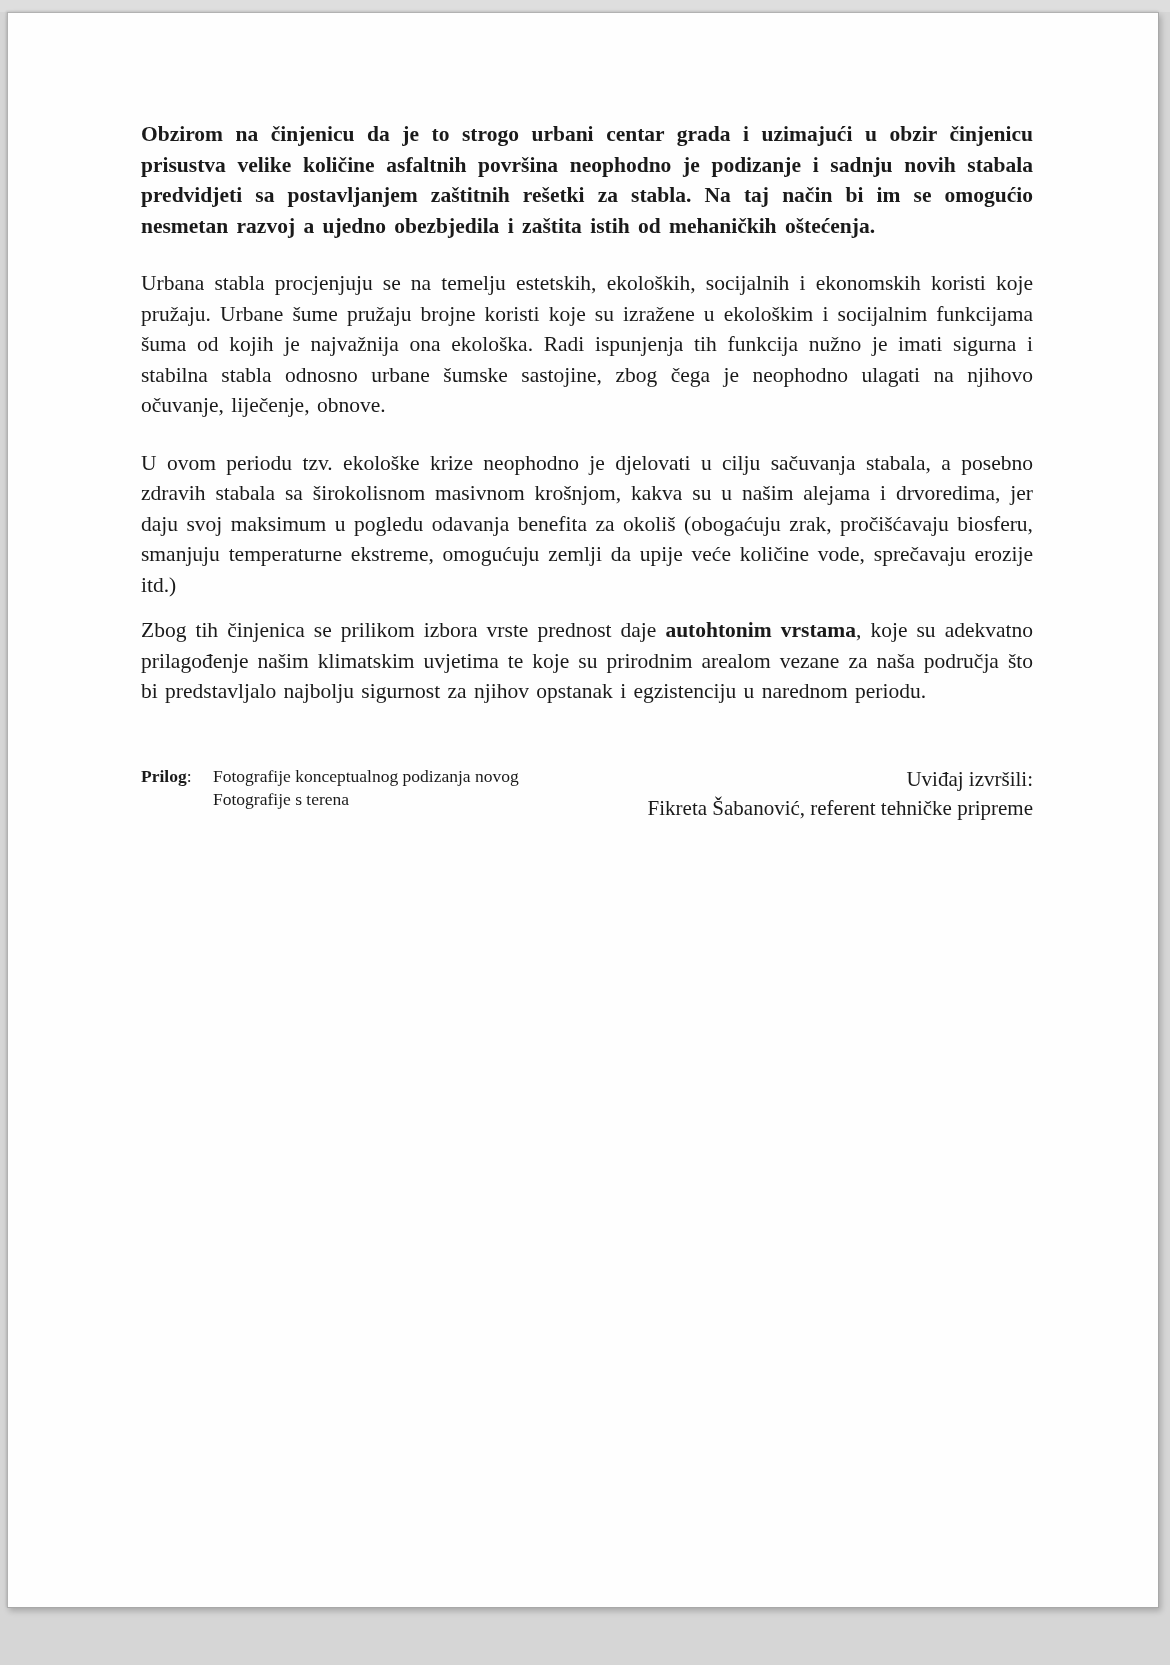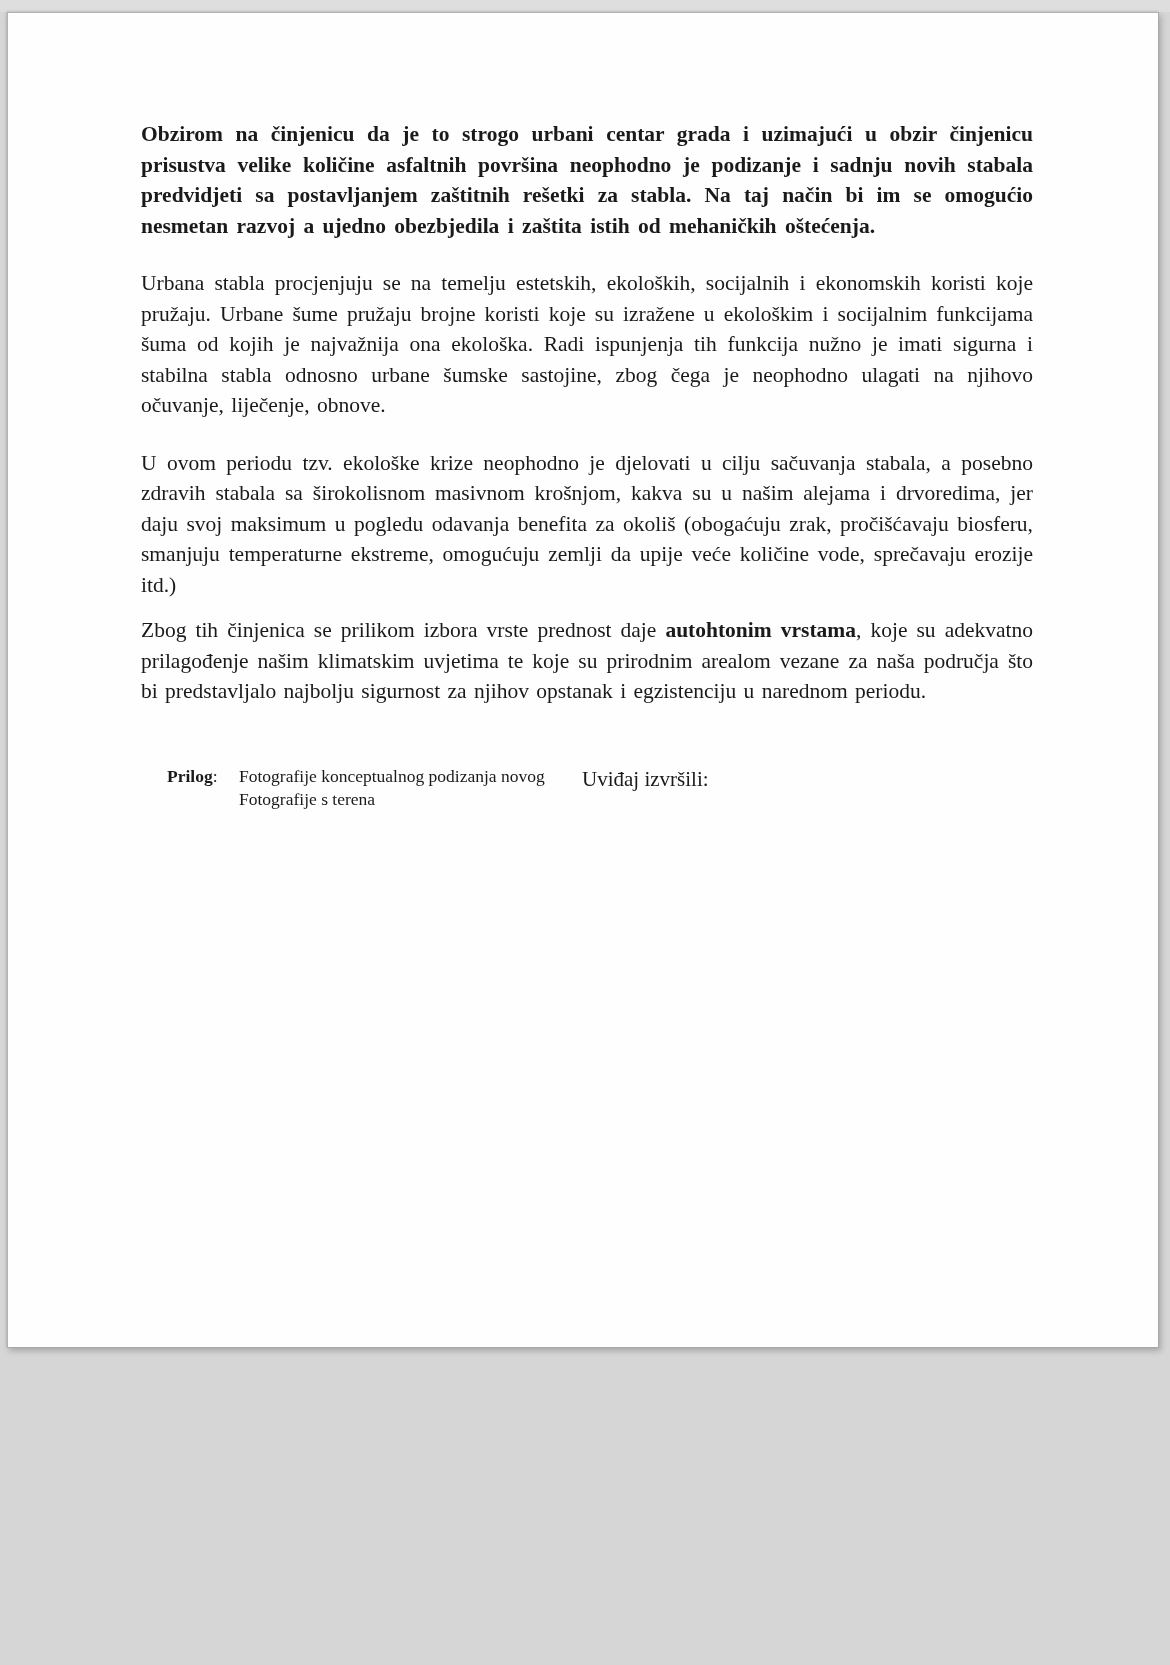--- a/index.html
+++ b/index.html
@@ -14,21 +14,21 @@
     position: absolute;
     left: 0; top: 0;
     width: 1170px; height: 1665px;
     background: linear-gradient(#dedede 0 12px, #d6d6d6 12px 100%);
   }
   .page {
     position: absolute;
     left: 7px;
     top: 12px;
     width: 1152px;
-    height: 1336px;
+    height: 1596px;
     background: #fefefe;
     border: 1px solid #b2b2b2;
     border-right-color: #a8a8a8;
     border-bottom-color: #a8a8a8;
     box-shadow: 2px 3px 6px rgba(0,0,0,0.22), -1px -1px 2px rgba(0,0,0,0.10);
   }
   .content {
     position: absolute;
     left: 0; top: 0;
     width: 100%;
@@ -53,32 +53,31 @@
   .footer-row {
     display: flex;
     align-items: flex-start;
     margin-top: 58px;
   }
   .prilog-block {
     flex: 0 0 415px;
     display: flex;
     font-size: 17.5px;
     line-height: 23px;
-    margin-left: 26px;
   }
   .prilog-label-cell {
     flex: 0 0 72px;
   }
   .prilog-label { font-weight: bold; }
   .prilog-colon { font-weight: normal; }
   .prilog-lines { flex: 1; }
 
   .signature-block {
     flex: 1;
-    text-align: left;
+    text-align: right;
     font-size: 21px;
     line-height: 29px;
   }
 </style>
 </head>
 <body>
 
 <div class="scan-bg"></div>
 
 <div class="page">
@@ -97,18 +96,19 @@
       <div class="prilog-block">
         <div class="prilog-label-cell"><span class="prilog-label">Prilog</span><span class="prilog-colon">: </span></div>
         <div class="prilog-lines">
           <div>Fotografije konceptualnog podizanja novog</div>
           <div>Fotografije s terena</div>
         </div>
       </div>
 
       <div class="signature-block">
         <div>Uviđaj izvršili:</div>
+        <div>Fikreta Šabanović, referent tehničke pripreme</div>
       </div>
 
     </div>
 
   </div>
 </div>
 
 </body></html>

